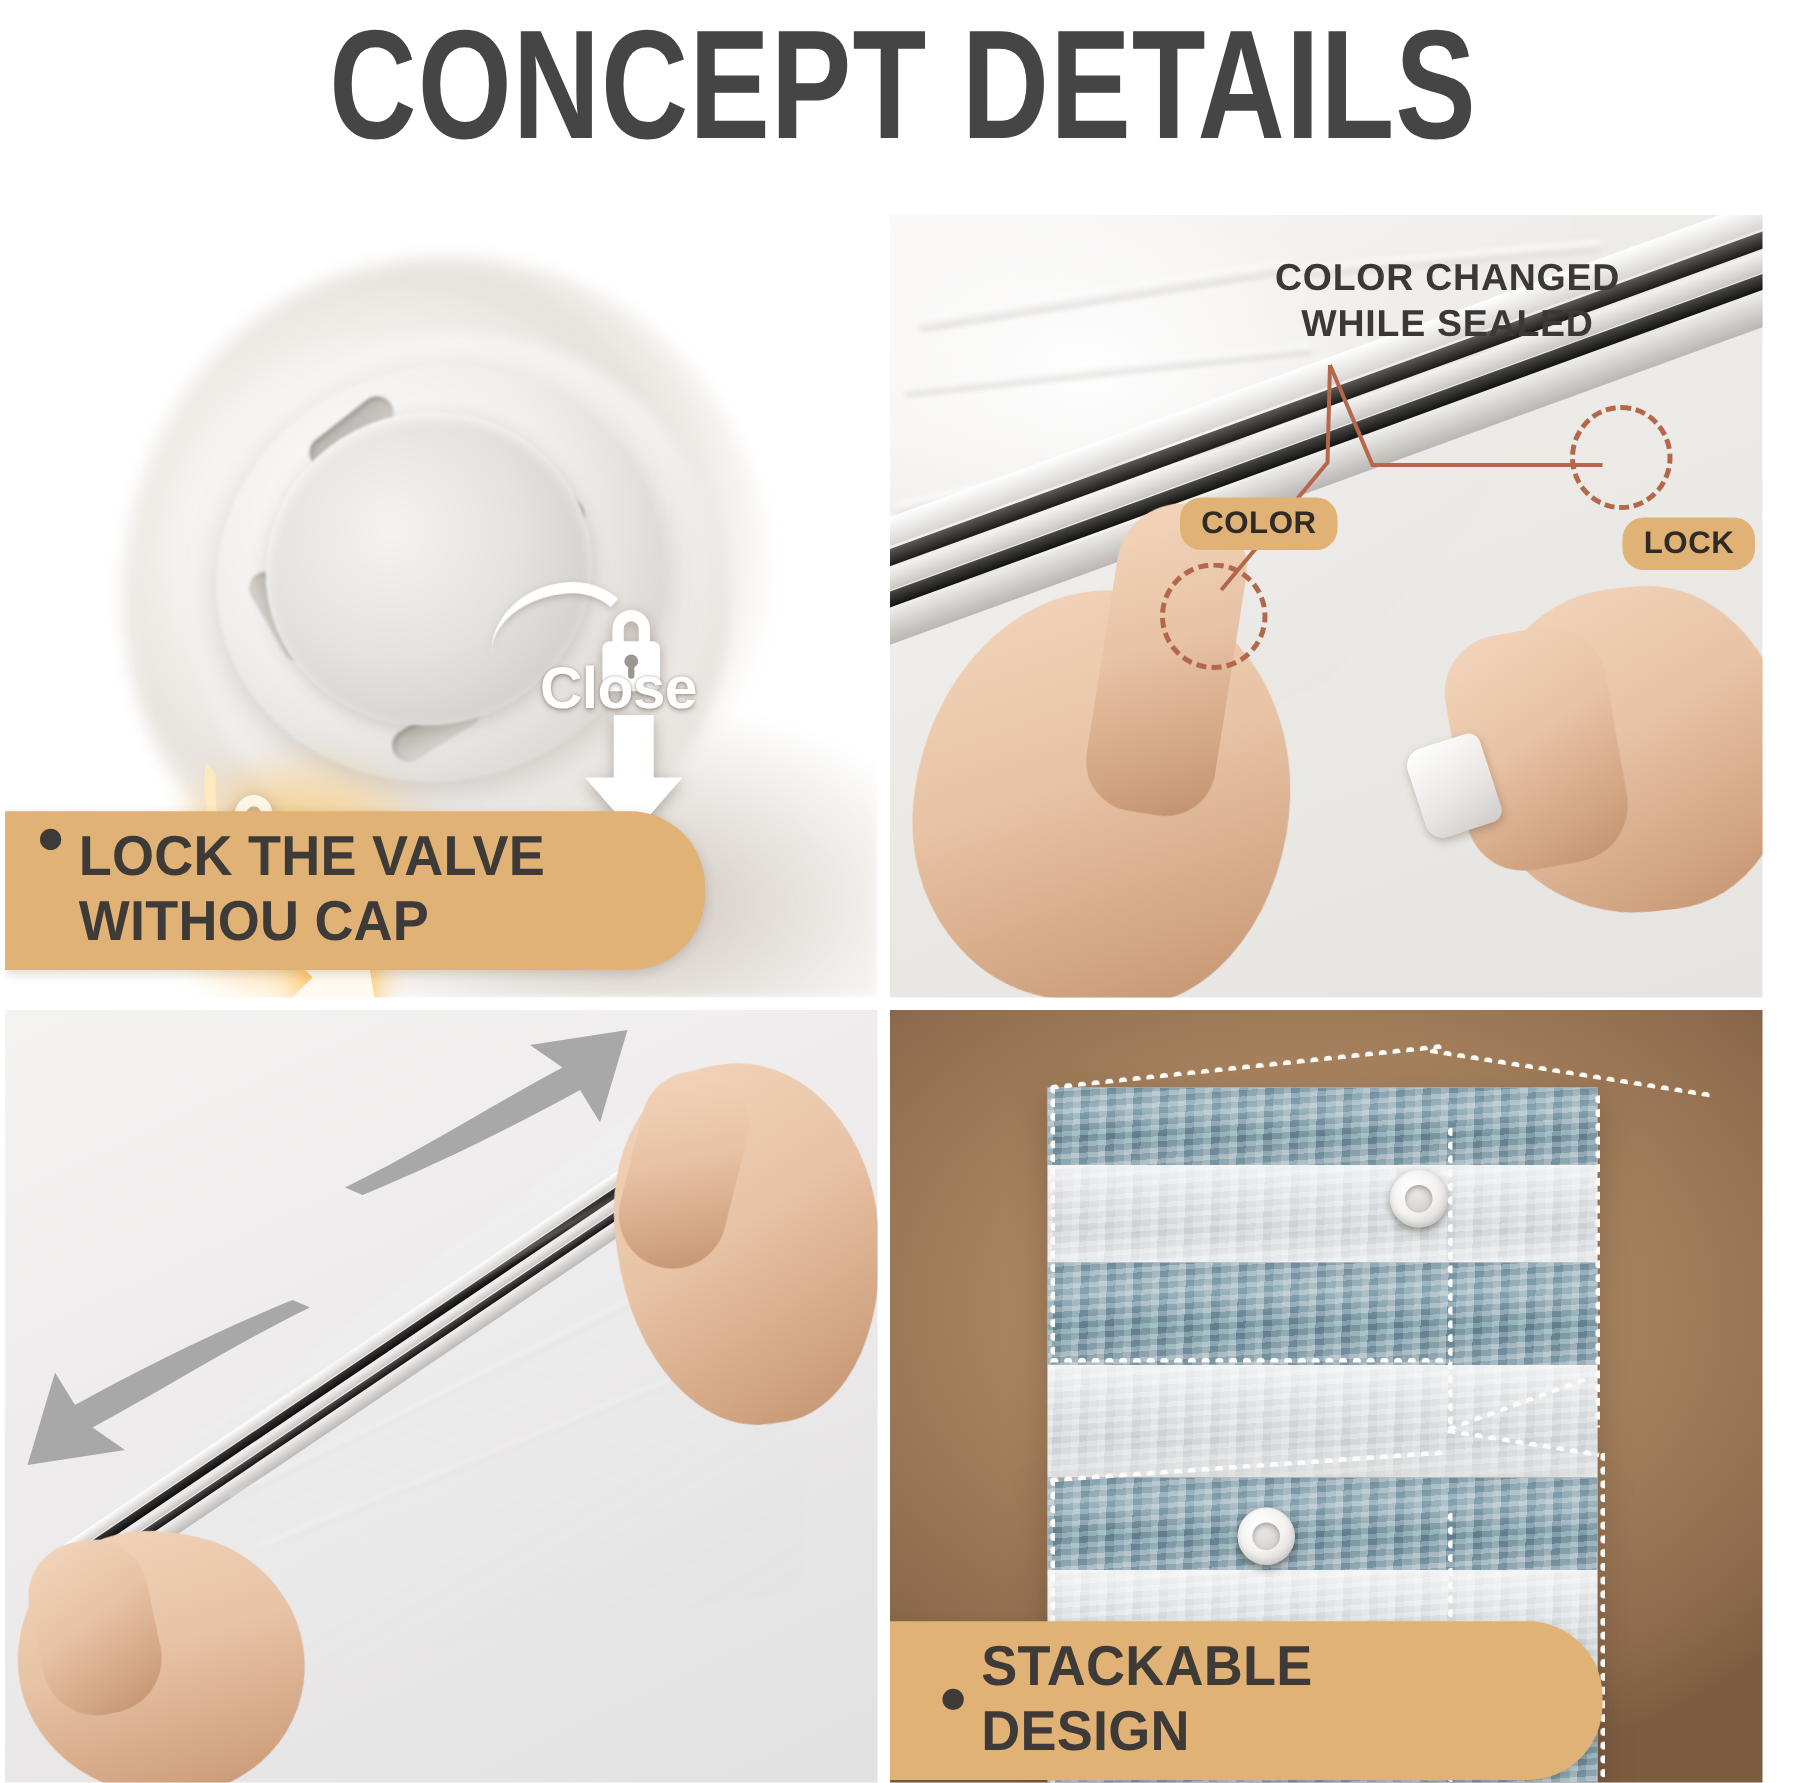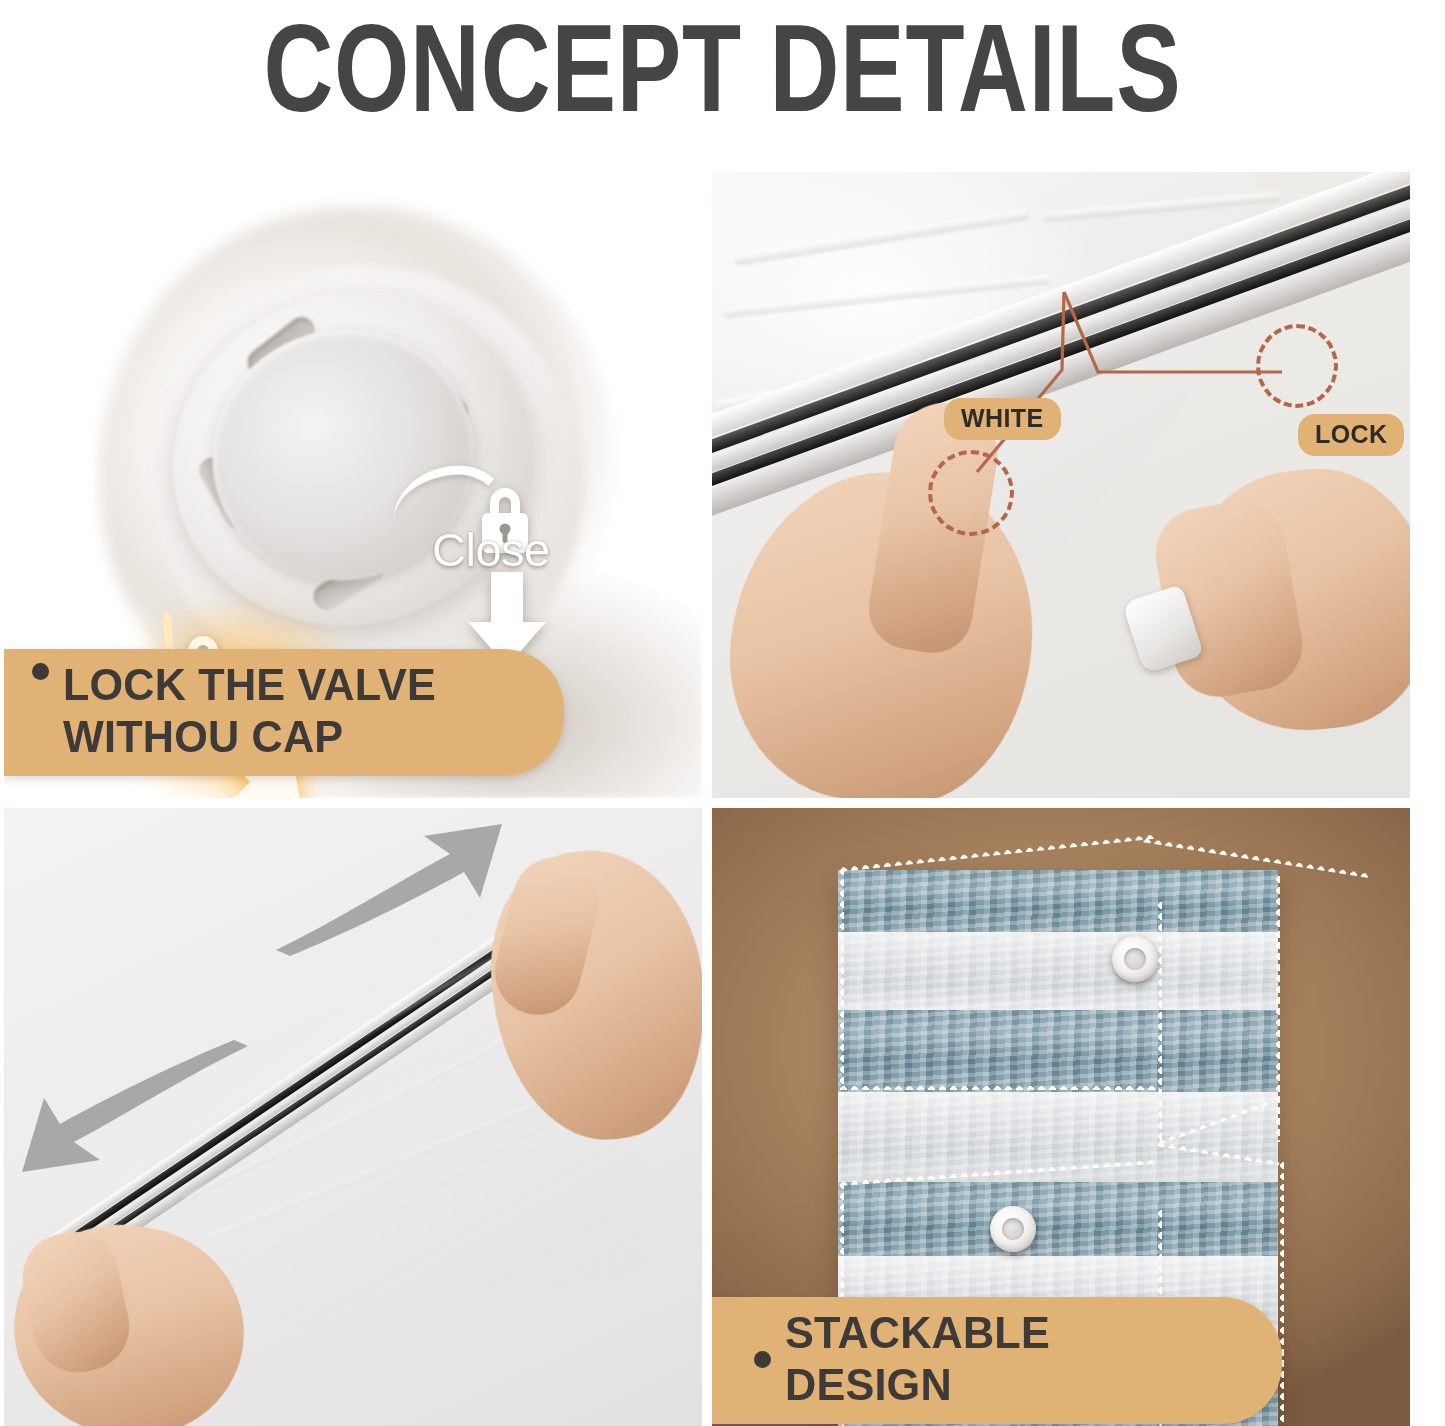--- a/index.html
+++ b/index.html
@@ -136,21 +136,21 @@
     border-top: 9px solid #ffffff;
     border-right: 9px solid transparent;
     border-radius: 70% 60% 0 0 / 100% 100% 0 0;
     transform: rotate(-4deg);
     filter: drop-shadow(0 2px 3px rgba(110,95,80,0.35));
   }
   .lock-ico { position: absolute; filter: drop-shadow(0 3px 5px rgba(100,85,70,0.4)); }
   .lock-ico.closed { left: 40px; top: 22px; width: 62px; height: 74px; }
   .ann-word {
     position: absolute;
-    font-weight: normal;
+    font-weight: bold;
     font-size: 47px;
     letter-spacing: -0.5px;
     color: #ffffff;
   }
   .close-word { left: -2px; top: 62px; text-shadow: 0 2px 4px rgba(110,95,80,0.55), 0 0 2px rgba(110,95,80,0.4); }
   .arrow-down {
     position: absolute; left: 32px; top: 112px; width: 82px; height: 96px;
     filter: drop-shadow(0 3px 6px rgba(100,85,70,0.42));
   }
 
@@ -420,30 +420,32 @@
         <div class="zip-layer zl5"></div>
       </div>
 
       <div class="hand hand-skin" style="left:20px; top:300px; width:300px; height:330px; border-radius:50% 46% 40% 44% / 56% 50% 50% 44%; transform:rotate(6deg);"></div>
       <div class="hand hand-skin" style="left:170px; top:230px; width:104px; height:250px; border-radius:52px 52px 40px 40px; transform:rotate(9deg);"></div>
 
       <div class="hand hand-skin" style="left:470px; top:298px; width:250px; height:260px; border-radius:48% 44% 42% 50% / 50% 52% 48% 46%; transform:rotate(-6deg);"></div>
       <div class="hand hand-skin" style="left:452px; top:332px; width:130px; height:190px; border-radius:46px; transform:rotate(-10deg);"></div>
       <div style="position:absolute; left:420px; top:420px; width:62px; height:74px; border-radius:14px 10px 10px 14px; background:linear-gradient(160deg,#ffffff,#e8e6e3 60%,#cfccc9); transform:rotate(-18deg); box-shadow:0 3px 7px rgba(90,75,60,0.35);"></div>
 
+      <div class="head-note" style="left:266px; top:32px; width:360px;">COLOR CHANGED
+WHILE SEALED</div>
 
       <svg class="leader" width="698" height="626">
         <polyline points="352,120 350,198 265,300" fill="none" stroke="#b4674a" stroke-width="3.2"></polyline>
         <polyline points="352,120 386,200 570,200" fill="none" stroke="#b4674a" stroke-width="3.2"></polyline>
       </svg>
 
       <div class="dashed-circle" style="left:216px; top:278px; width:86px; height:86px;"></div>
       <div class="dashed-circle" style="left:544px; top:152px; width:82px; height:84px;"></div>
 
-      <div class="ann-label" style="left:232px; top:226px;">WHITE</div>
+      <div class="ann-label" style="left:232px; top:226px;">COLOR</div>
       <div class="ann-label" style="left:586px; top:242px;">LOCK</div>
 
     </div>
 
     <div class="panel p3">
       <div class="film"></div>
       <div class="film-edge" style="left:44px; top:432px;">
         <div class="fe-line fl-a"></div>
         <div class="fe-line fl-b"></div>
         <div class="fe-line fl-c"></div>

